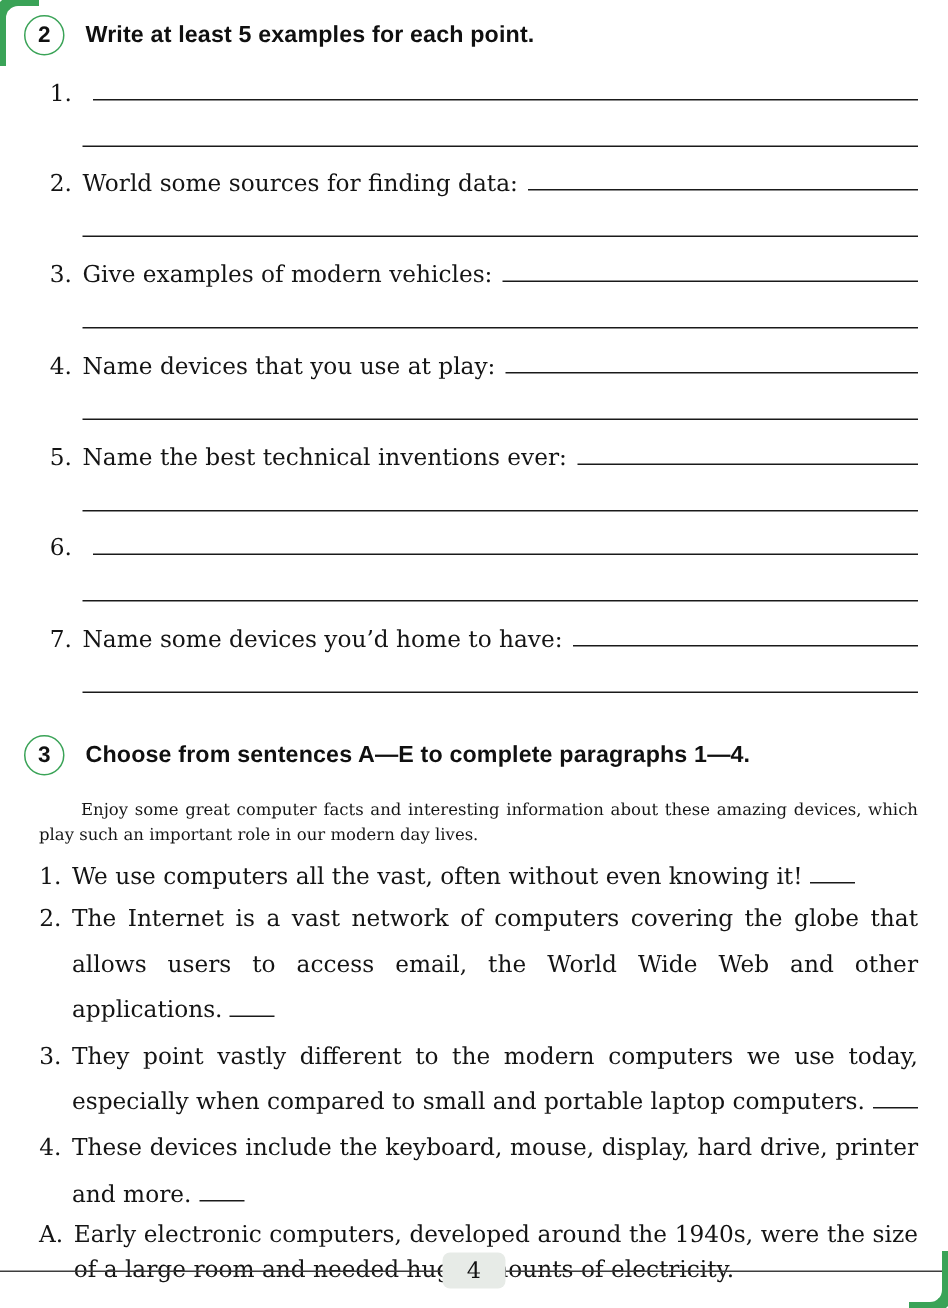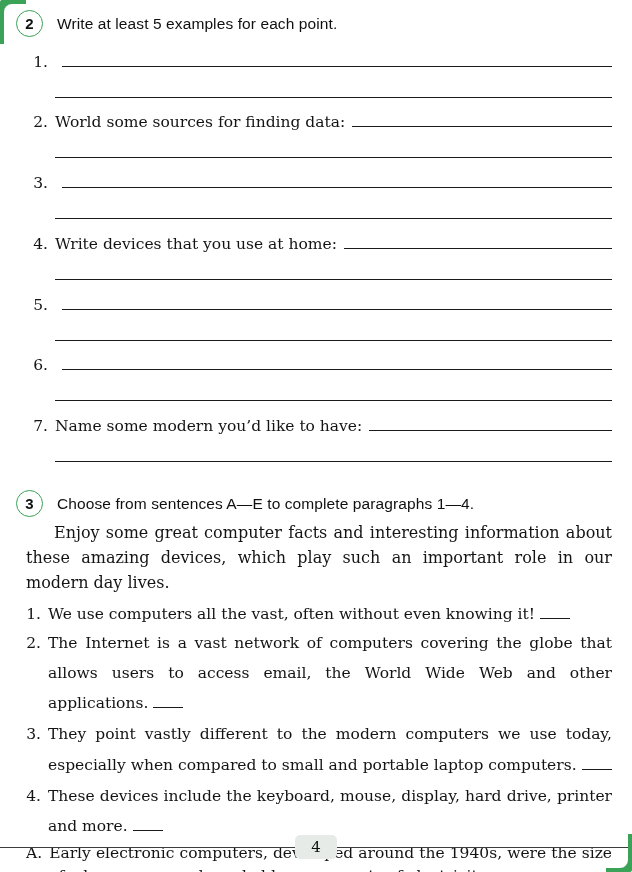--- a/index.html
+++ b/index.html
@@ -32,37 +32,37 @@
   .ex-header { display: flex; align-items: center; gap: 14px; margin-left: 2px; }
   .badge {
     width: 27px; height: 27px; flex: 0 0 auto;
     border: 1.8px solid #3aa357; border-radius: 50%;
     display: flex; align-items: center; justify-content: center;
     font-family: "Liberation Sans", sans-serif; font-weight: bold; font-size: 15px; color: #111;
     background: #fff;
   }
   .ex-title {
     font-family: "Liberation Sans", sans-serif;
-    font-weight: normal; font-size: 15.5px; color: #101010;
+    font-weight: bold; font-size: 15.5px; color: #101010;
     letter-spacing: 0.1px;
   }
 
   
   .ex2-list { margin-top: 4px; }
   .ex2-item { margin-top: 15px; }
   .ex2-row { display: flex; align-items: baseline; font-size: 15.5px; padding-left: 12px; }
   .ex2-num { flex: 0 0 22px; text-align: right; margin-right: 7px; }
   .ex2-fill { flex: 1 1 auto; border-bottom: 1.2px solid #1a1a1a; height: 0.95em; margin-left: 7px; min-width: 40px; }
   .ex2-line2 { margin-left: 41px; margin-top: 26px; border-bottom: 1.2px solid #1a1a1a; height: 1px; }
 
   
   .ex3 { margin-top: 28px; }
   .intro {
-    margin-top: 4px; padding-left: 12px;
-    font-size: 16px; line-height: 1.55; text-align: justify; text-indent: 28px;
+    margin-top: 14px; padding-left: 12px;
+    font-size: 11px; line-height: 1.55; text-align: justify; text-indent: 28px;
   }
   .ex3-list { margin-top: 8px; }
   .ex3-item { display: flex; font-size: 15.5px; line-height: 1.5; margin-top: 1px; padding-left: 12px; }
   .ex3-item.tall { line-height: 1.95; }
   .ex3-num { flex: 0 0 22px; text-align: right; padding-right: 7px; }
   .ex3-text { flex: 1 1 auto; text-align: justify; }
   .blank {
     display: inline-block; width: 30px; height: 0.55em;
     border-bottom: 1.2px solid #1a1a1a; margin-left: 5px;
     vertical-align: baseline;
@@ -107,54 +107,56 @@
           <span class="ex2-num">2.</span>
           <span>World some sources for finding data:</span>
           <span class="ex2-fill"></span>
         </div>
         <div class="ex2-line2"></div>
       </div>
 
       <div class="ex2-item">
         <div class="ex2-row">
           <span class="ex2-num">3.</span>
+          <span>Give examples of modern vehicles:</span>
           <span class="ex2-fill"></span>
         </div>
         <div class="ex2-line2"></div>
       </div>
 
       <div class="ex2-item">
         <div class="ex2-row">
           <span class="ex2-num">4.</span>
-          <span>Write devices that you use at home:</span>
+          <span>Name devices that you use at play:</span>
           <span class="ex2-fill"></span>
         </div>
         <div class="ex2-line2"></div>
       </div>
 
       <div class="ex2-item">
         <div class="ex2-row">
           <span class="ex2-num">5.</span>
+          <span>Name the best technical inventions ever:</span>
           <span class="ex2-fill"></span>
         </div>
         <div class="ex2-line2"></div>
       </div>
 
       <div class="ex2-item">
         <div class="ex2-row">
           <span class="ex2-num">6.</span>
           <span class="ex2-fill"></span>
         </div>
         <div class="ex2-line2"></div>
       </div>
 
       <div class="ex2-item">
         <div class="ex2-row">
           <span class="ex2-num">7.</span>
-          <span>Name some modern you’d like to have:</span>
+          <span>Name some devices you’d home to have:</span>
           <span class="ex2-fill"></span>
         </div>
         <div class="ex2-line2"></div>
       </div>
 
     </div>
   </div>
 
   <div class="ex3">
     <div class="ex-header">

